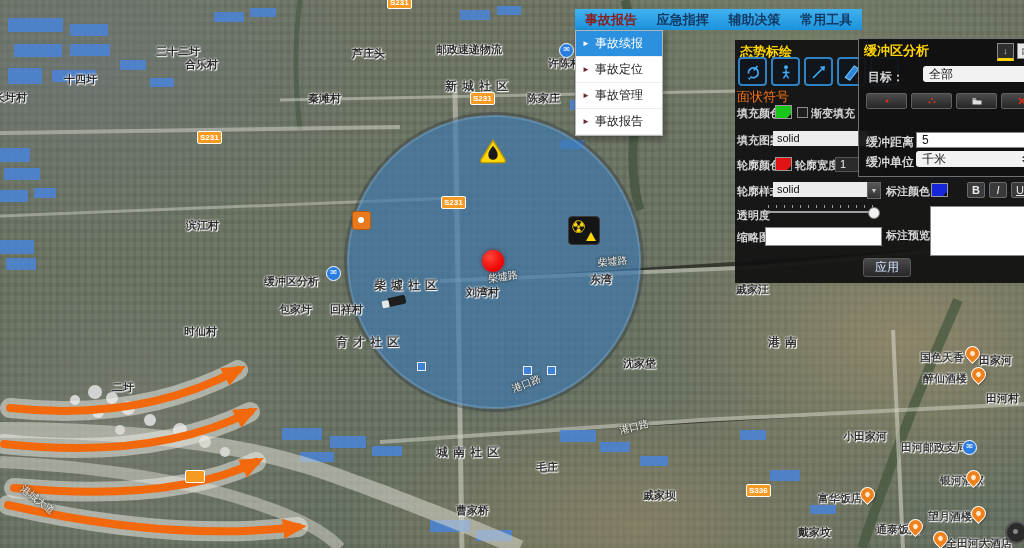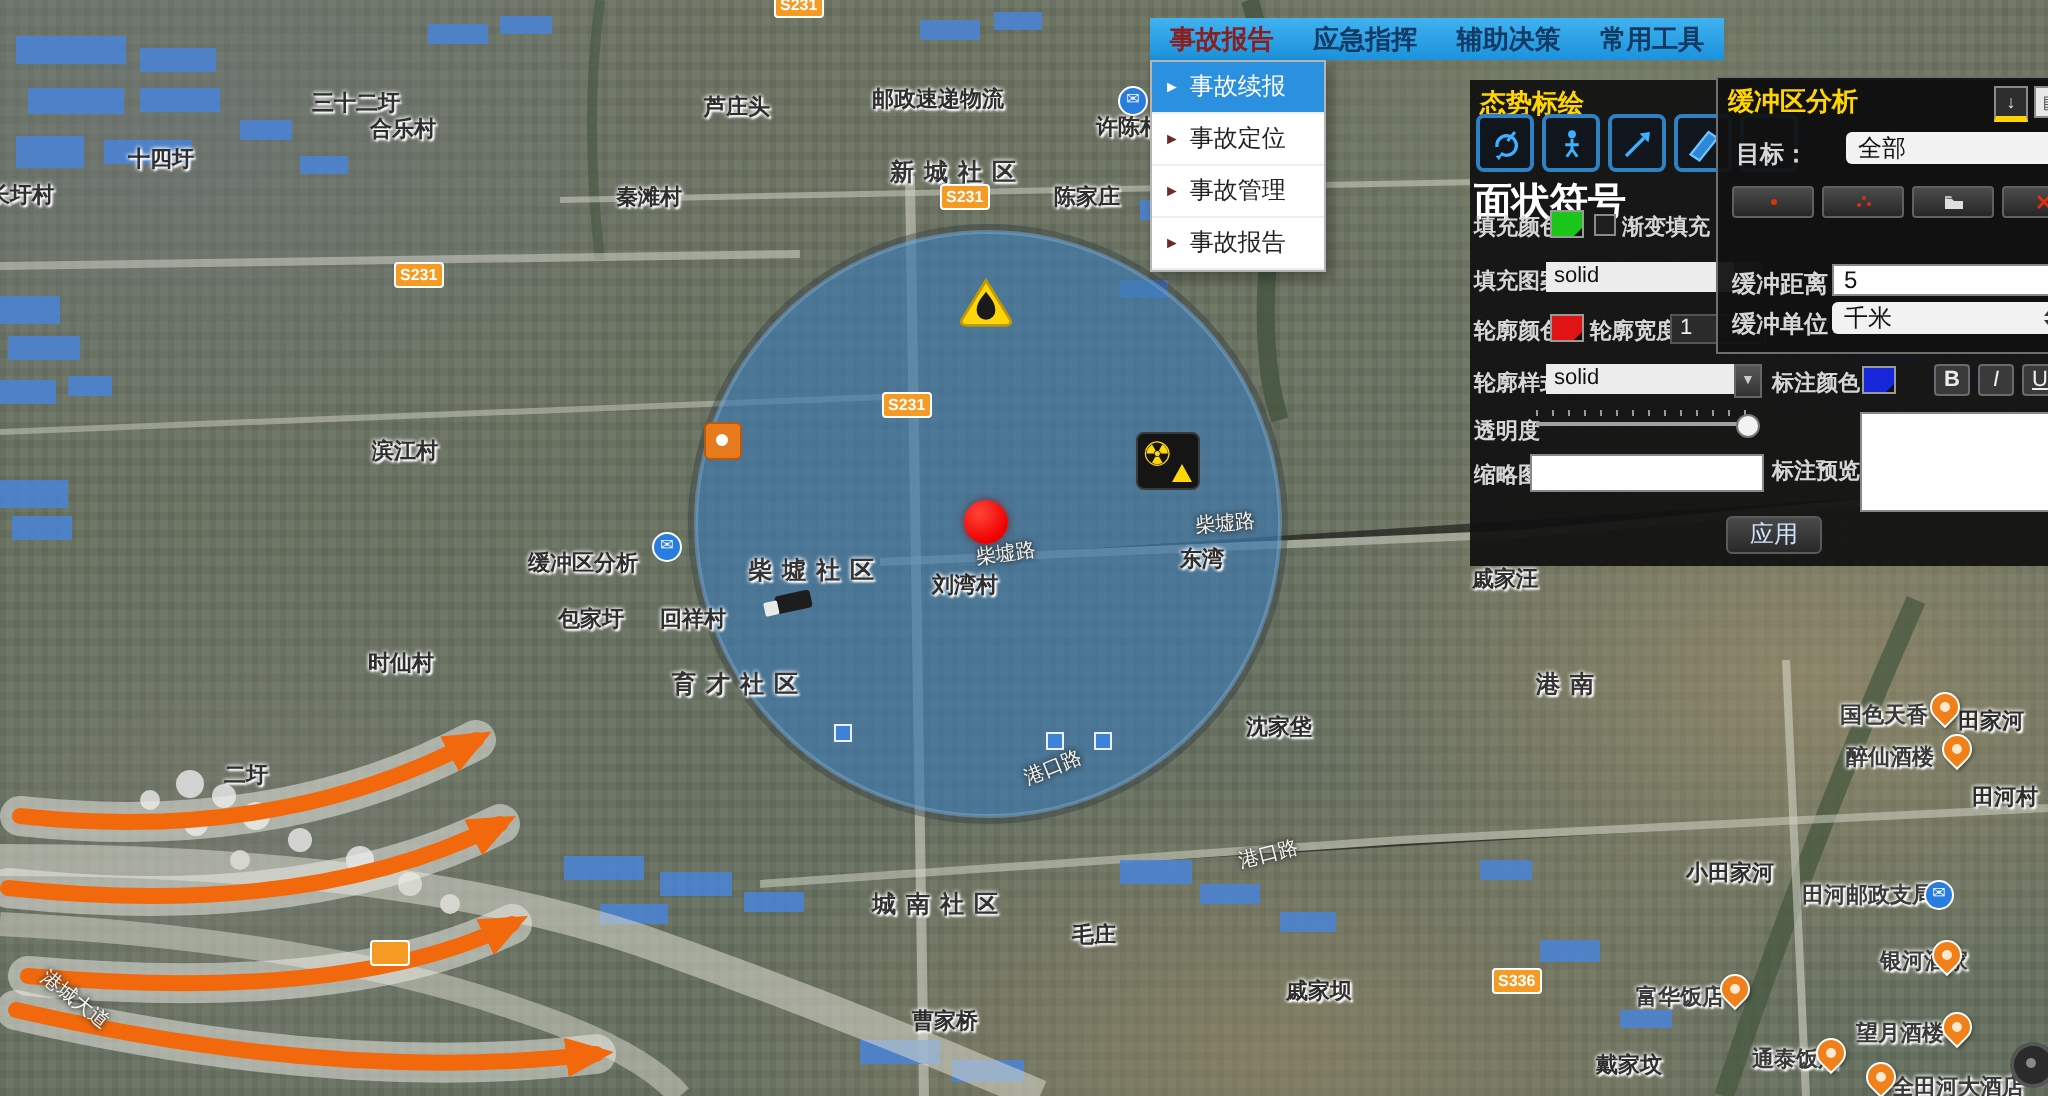--- a/index.html
+++ b/index.html
@@ -71,21 +71,21 @@
   .dd-item.active{background:#2b90e0;color:#fff;}
   .dd-item.active .arr{color:#fff;}
   
   .panel{position:absolute;background:rgba(17,17,17,.94);color:#ddd;font-size:11px;margin-left:40px;}
   .panel .title{position:absolute;left:5px;top:3px;color:#ffd400;font-weight:bold;font-size:13px;}
   .plot-panel{left:695px;top:40px;width:308px;height:243px;}
   .tools{position:absolute;left:3px;top:17px;display:flex;gap:4px;}
   .tool{width:25px;height:25px;border:2px solid #2e82c4;border-radius:4px;background:#10161c;
      display:flex;align-items:center;justify-content:center;}
   .tool svg{width:18px;height:18px;}
-  .sec{position:absolute;left:2px;top:48px;font-size:19px;font-weight:bold;color:#ffffff;}
+  .sec{position:absolute;left:2px;top:48px;font-size:13px;font-weight:normal;color:#f97316;}
   .plbl{position:absolute;color:#d6d6d6;font-size:11px;font-weight:bold;}
   .swatch{position:absolute;width:15px;height:12px;border:1px solid #9a9a9a;}
   .swatch::after{content:"";position:absolute;right:0;bottom:0;width:0;height:0;
      border-left:4px solid transparent;border-bottom:4px solid #111;}
   .chk{position:absolute;width:9px;height:9px;border:1px solid #8a8a8a;background:#1e1e1e;}
   .sel{position:absolute;background:#ececec;color:#111;font-size:11px;line-height:15px;
      padding-left:4px;height:15px;}
   .selbtn{position:absolute;width:12px;height:15px;background:linear-gradient(#575757,#333);
      border:1px solid #666;color:#ccc;font-size:7px;text-align:center;line-height:15px;}
   .numbox{position:absolute;background:#2b2b2b;border:1px solid #555;color:#eee;

